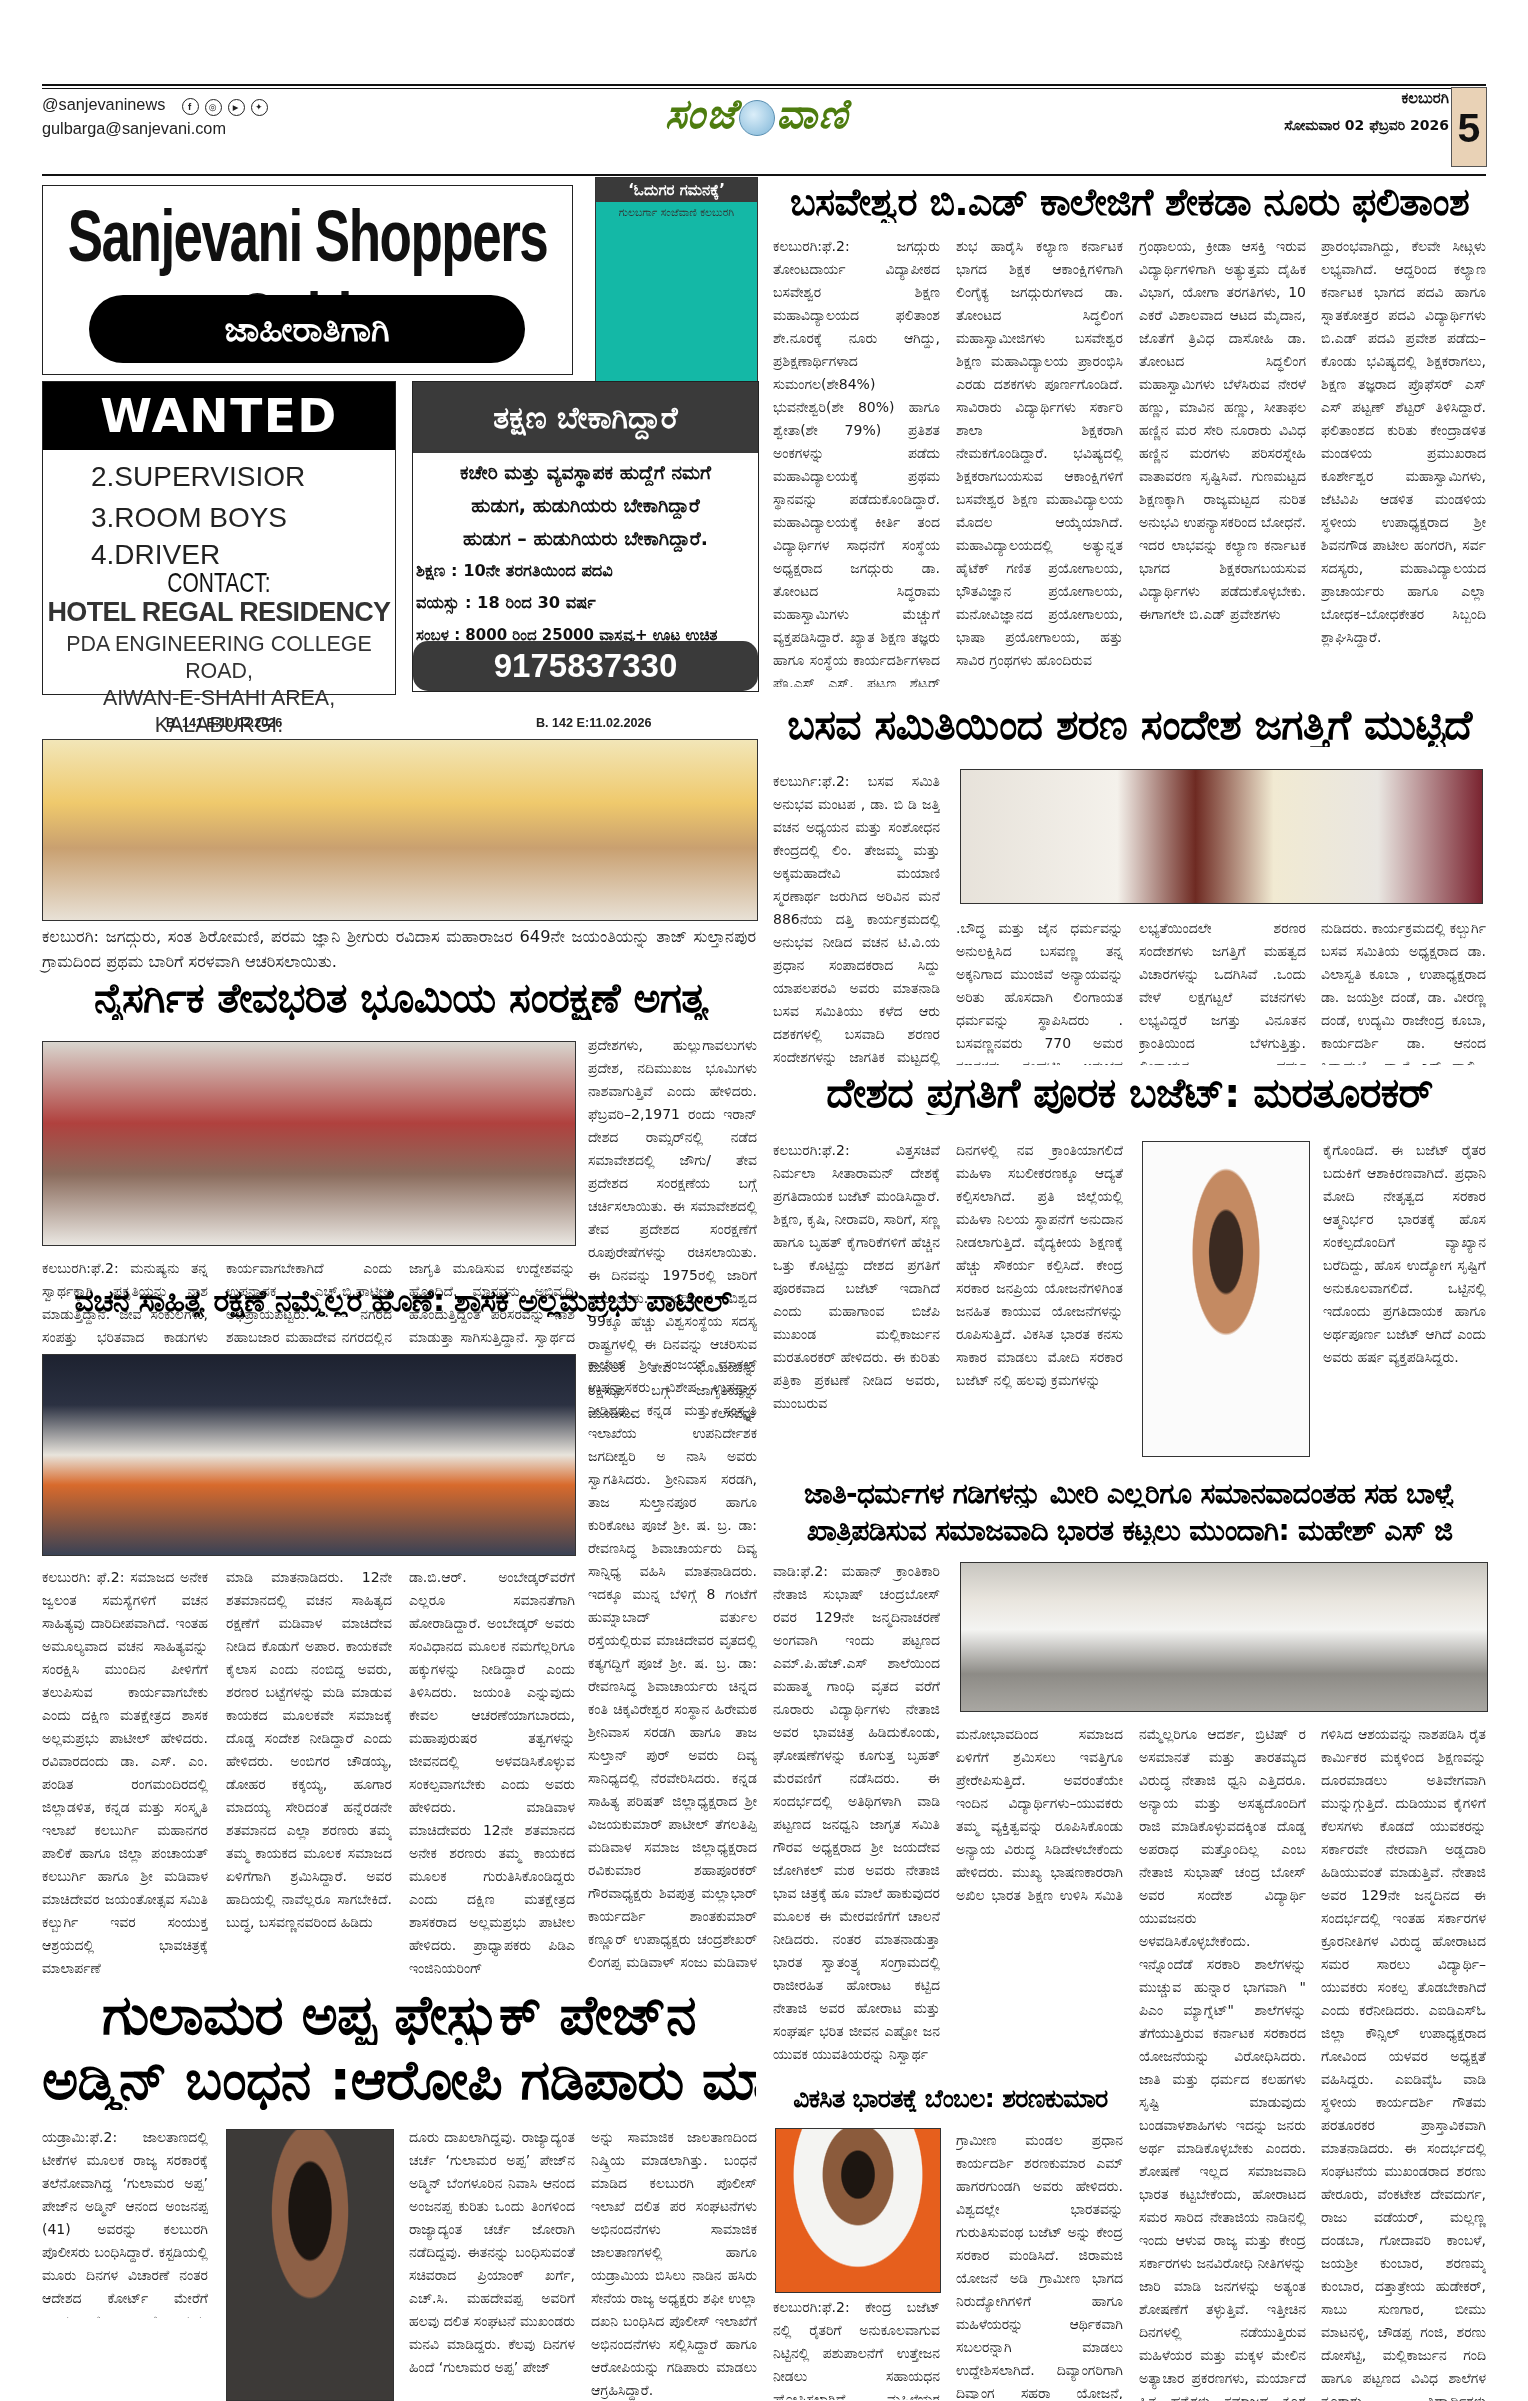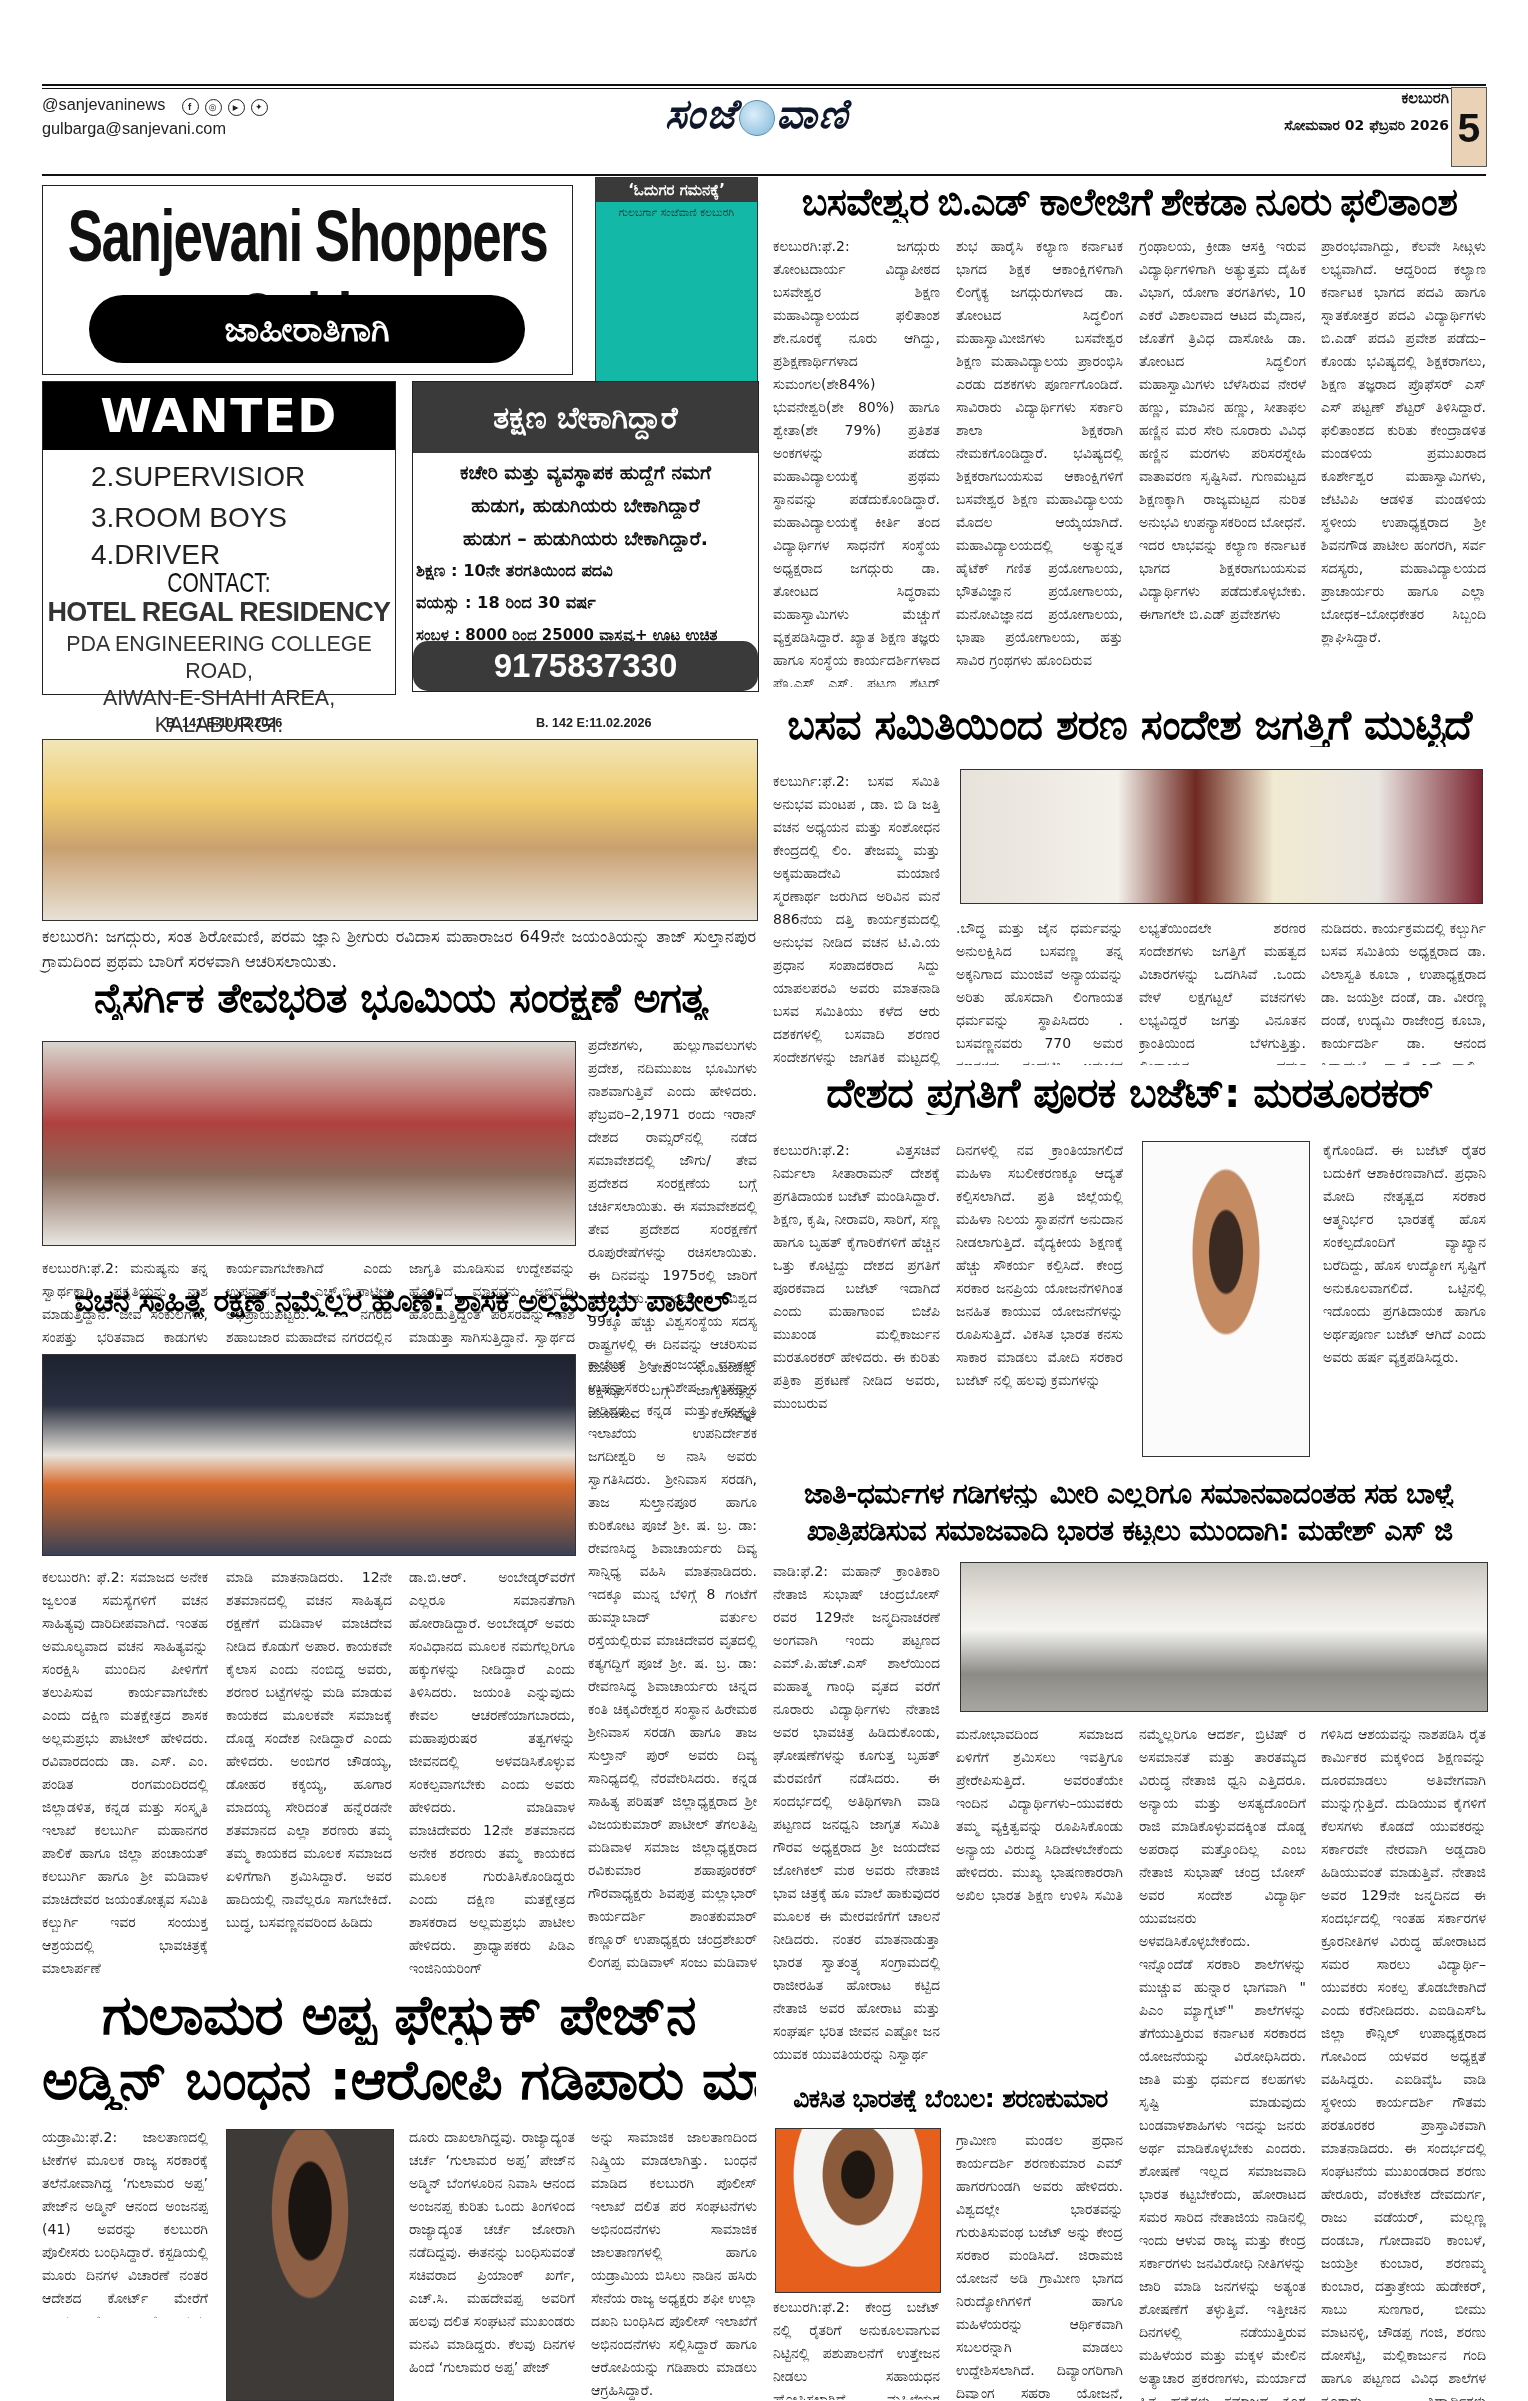--- a/index.html
+++ b/index.html
@@ -8,21 +8,21 @@
   .abs { position:absolute; }
   .rule { position:absolute; background:#111; }
   .headline { position:absolute; font-family:"DejaVu Sans", sans-serif; font-weight:bold;
               color:#000; line-height:1.05; white-space:nowrap; overflow:hidden; letter-spacing:-0.7px; }
   .col { position:absolute; font-family:"DejaVu Sans", sans-serif; font-size:14px; line-height:23px;
          text-align:justify; color:#1a1a1a; overflow:hidden; word-break:break-word; }
   .photo { position:absolute; overflow:hidden; border:0.7px solid #333; }
   .caption { position:absolute; font-size:16.3px; line-height:25px; color:#1a1a1a; }
   
   .social { font-family:"Liberation Sans", sans-serif; font-size:16.3px; color:#222; }
-  .logo { font-family:"DejaVu Serif", serif; font-weight:bold; font-size:41px; font-style:italic; color:#0f172a; letter-spacing:1.5px; }
+  .logo { font-family:"DejaVu Serif", serif; font-weight:bold; font-size:41px; font-style:italic; color:#4d7c0f; letter-spacing:1.5px; }
   .globe { display:inline-block; width:34px; height:34px; border-radius:50%; background:radial-gradient(circle at 40% 40%, #dbeef9, #7fb6d8);
            vertical-align:middle; margin:0 1.5px; border:0.7px solid #5a8fb1; }
   .pagebox { background:#e9d2b6; border:0.7px solid #555; font-family:"Liberation Sans", sans-serif; font-weight:bold;
              font-size:41px; text-align:center; line-height:81px; }
   
   .shoppers { border:1.5px solid #222; background:#fff; }
   .shoppers .big { font-family:"Liberation Sans", sans-serif; font-weight:bold; font-size:53px; letter-spacing:-1.5px; text-align:center;
                    transform:scaleY(1.35); transform-origin:top; margin-top:9px; }
   .pill { background:#000; color:#fff; border-radius:44px; font-weight:bold; font-size:34px; text-align:center; }
   .notice { border:1.5px solid #333; background:#14b8a6; }
@@ -137,21 +137,21 @@
 <div class="col" style="left:226px;top:1566px;width:166px;height:414px;">ಮಾಡಿ ಮಾತನಾಡಿದರು. 12ನೇ ಶತಮಾನದಲ್ಲಿ ವಚನ ಸಾಹಿತ್ಯದ ರಕ್ಷಣೆಗೆ ಮಡಿವಾಳ ಮಾಚಿದೇವ ನೀಡಿದ ಕೊಡುಗೆ ಅಪಾರ. ಕಾಯಕವೇ ಕೈಲಾಸ ಎಂದು ನಂಬಿದ್ದ ಅವರು, ಶರಣರ ಬಟ್ಟೆಗಳನ್ನು ಮಡಿ ಮಾಡುವ ಕಾಯಕದ ಮೂಲಕವೇ ಸಮಾಜಕ್ಕೆ ದೊಡ್ಡ ಸಂದೇಶ ನೀಡಿದ್ದಾರೆ ಎಂದು ಹೇಳಿದರು. ಅಂಬಿಗರ ಚೌಡಯ್ಯ, ಡೋಹರ ಕಕ್ಕಯ್ಯ, ಹೂಗಾರ ಮಾದಯ್ಯ ಸೇರಿದಂತೆ ಹನ್ನೆರಡನೇ ಶತಮಾನದ ಎಲ್ಲಾ ಶರಣರು ತಮ್ಮ ತಮ್ಮ ಕಾಯಕದ ಮೂಲಕ ಸಮಾಜದ ಏಳಿಗೆಗಾಗಿ ಶ್ರಮಿಸಿದ್ದಾರೆ. ಅವರ ಹಾದಿಯಲ್ಲಿ ನಾವೆಲ್ಲರೂ ಸಾಗಬೇಕಿದೆ. ಬುದ್ಧ, ಬಸವಣ್ಣನವರಿಂದ ಹಿಡಿದು</div>
 <div class="col" style="left:409px;top:1566px;width:166px;height:414px;">ಡಾ.ಬಿ.ಆರ್. ಅಂಬೇಡ್ಕರ್‌ವರೆಗೆ ಎಲ್ಲರೂ ಸಮಾನತೆಗಾಗಿ ಹೋರಾಡಿದ್ದಾರೆ. ಅಂಬೇಡ್ಕರ್ ಅವರು ಸಂವಿಧಾನದ ಮೂಲಕ ನಮಗೆಲ್ಲರಿಗೂ ಹಕ್ಕುಗಳನ್ನು ನೀಡಿದ್ದಾರೆ ಎಂದು ತಿಳಿಸಿದರು. ಜಯಂತಿ ಎನ್ನುವುದು ಕೇವಲ ಆಚರಣೆಯಾಗಬಾರದು, ಮಹಾಪುರುಷರ ತತ್ವಗಳನ್ನು ಜೀವನದಲ್ಲಿ ಅಳವಡಿಸಿಕೊಳ್ಳುವ ಸಂಕಲ್ಪವಾಗಬೇಕು ಎಂದು ಅವರು ಹೇಳಿದರು. ಮಾಡಿವಾಳ ಮಾಚಿದೇವರು 12ನೇ ಶತಮಾನದ ಅನೇಕ ಶರಣರು ತಮ್ಮ ಕಾಯಕದ ಮೂಲಕ ಗುರುತಿಸಿಕೊಂಡಿದ್ದರು ಎಂದು ದಕ್ಷಿಣ ಮತಕ್ಷೇತ್ರದ ಶಾಸಕರಾದ ಅಲ್ಲಮಪ್ರಭು ಪಾಟೀಲ ಹೇಳಿದರು. ಪ್ರಾಧ್ಯಾಪಕರು ಪಿಡಿಎ ಇಂಜಿನಿಯರಿಂಗ್</div>
 
 <div class="headline" style="left:42px;top:1987px;width:714px;font-size:55px;text-align:center;">ಗುಲಾಮರ ಅಪ್ಪ ಫೇಸ್ಬುಕ್ ಪೇಜ್‌ನ</div>
 <div class="headline" style="left:42px;top:2052px;width:714px;font-size:55px;text-align:center;">ಅಡ್ಮಿನ್ ಬಂಧನ :ಆರೋಪಿ ಗಡಿಪಾರು ಮಾಡಿ</div>
 <div class="col" style="left:42px;top:2126px;width:166px;height:192px;">ಯಡ್ರಾಮಿ:ಫೆ.2: ಜಾಲತಾಣದಲ್ಲಿ ಟೀಕೆಗಳ ಮೂಲಕ ರಾಜ್ಯ ಸರಕಾರಕ್ಕೆ ತಲೆನೋವಾಗಿದ್ದ ‘ಗುಲಾಮರ ಅಪ್ಪ’ ಪೇಜ್‌ನ ಅಡ್ಮಿನ್ ಆನಂದ ಅಂಜನಪ್ಪ (41) ಅವರನ್ನು ಕಲಬುರಗಿ ಪೊಲೀಸರು ಬಂಧಿಸಿದ್ದಾರೆ. ಕಸ್ಟಡಿಯಲ್ಲಿ ಮೂರು ದಿನಗಳ ವಿಚಾರಣೆ ನಂತರ ಆದೇಶದ ಕೋರ್ಟ್ ಮೇರೆಗೆ ಒಪ್ಪಿಸಲಾಗಿದೆ. ಆರೋಪಿಯನ್ನು ನ್ಯಾಯಾಂಗ ಬಂಧನಕ್ಕೆ ಸಾಮಾಜಿಕ ಜಾಲತಾಣದಲ್ಲಿ ಡಾ.ಬಿ.ಆರ್. ಅಂಬೇಡ್ಕರ್ ಅವರ ವಿರುದ್ಧ ಅವಹೇಳನಕಾರಿ ಪೋಸ್ಟ್‌ಗಳನ್ನು ಆನಂದ ಅಂಜನಪ್ಪ ಹಾಕುತ್ತಿದ್ದಾನೆ</div>
 <div class="photo ph-g" style="left:226px;top:2129px;width:166px;height:270px;"></div>
 <div class="col" style="left:409px;top:2126px;width:166px;height:281px;">ದೂರು ದಾಖಲಾಗಿದ್ದವು. ರಾಜ್ಯಾದ್ಯಂತ ಚರ್ಚೆ ‘ಗುಲಾಮರ ಅಪ್ಪ’ ಪೇಜ್‌ನ ಅಡ್ಮಿನ್ ಬೆಂಗಳೂರಿನ ನಿವಾಸಿ ಆನಂದ ಅಂಜನಪ್ಪ ಕುರಿತು ಒಂದು ತಿಂಗಳಿಂದ ರಾಜ್ಯಾದ್ಯಂತ ಚರ್ಚೆ ಜೋರಾಗಿ ನಡೆದಿದ್ದವು. ಈತನನ್ನು ಬಂಧಿಸುವಂತೆ ಸಚಿವರಾದ ಪ್ರಿಯಾಂಕ್ ಖರ್ಗೆ, ಎಚ್.ಸಿ. ಮಹದೇವಪ್ಪ ಅವರಿಗೆ ಹಲವು ದಲಿತ ಸಂಘಟನೆ ಮುಖಂಡರು ಮನವಿ ಮಾಡಿದ್ದರು. ಕೆಲವು ದಿನಗಳ ಹಿಂದೆ ‘ಗುಲಾಮರ ಅಪ್ಪ’ ಪೇಜ್</div>
 <div class="col" style="left:591px;top:2126px;width:166px;height:281px;">ಅನ್ನು ಸಾಮಾಜಿಕ ಜಾಲತಾಣದಿಂದ ನಿಷ್ಕ್ರಿಯ ಮಾಡಲಾಗಿತ್ತು. ಬಂಧನೆ ಮಾಡಿದ ಕಲಬುರಗಿ ಪೊಲೀಸ್ ಇಲಾಖೆ ದಲಿತ ಪರ ಸಂಘಟನೆಗಳು ಅಭಿನಂದನೆಗಳು ಸಾಮಾಜಿಕ ಜಾಲತಾಣಗಳಲ್ಲಿ ಹಾಗೂ ಯಡ್ರಾಮಿಯ ಬಿಸಿಲು ನಾಡಿನ ಹಸಿರು ಸೇನೆಯ ರಾಜ್ಯ ಅಧ್ಯಕ್ಷರು ಶಫೀ ಉಲ್ಲಾ ದಖನಿ ಬಂಧಿಸಿದ ಪೊಲೀಸ್ ಇಲಾಖೆಗೆ ಅಭಿನಂದನೆಗಳು ಸಲ್ಲಿಸಿದ್ದಾರೆ ಹಾಗೂ ಆರೋಪಿಯನ್ನು ಗಡಿಪಾರು ಮಾಡಲು ಆಗ್ರಹಿಸಿದ್ದಾರೆ.</div>
 
-<div class="headline" style="left:773px;top:183px;width:713px;font-size:38px;text-align:center;font-family:Liberation Serif, serif;">ಬಸವೇಶ್ವರ ಬಿ.ಎಡ್ ಕಾಲೇಜಿಗೆ ಶೇಕಡಾ ನೂರು ಫಲಿತಾಂಶ</div>
+<div class="headline" style="left:773px;top:183px;width:713px;font-size:38px;text-align:center;">ಬಸವೇಶ್ವರ ಬಿ.ಎಡ್ ಕಾಲೇಜಿಗೆ ಶೇಕಡಾ ನೂರು ಫಲಿತಾಂಶ</div>
 <div class="col" style="left:773px;top:235px;width:167px;height:452px;">ಕಲಬುರಗಿ:ಫೆ.2: ಜಗದ್ಗುರು ತೋಂಟದಾರ್ಯ ವಿದ್ಯಾಪೀಠದ ಬಸವೇಶ್ವರ ಶಿಕ್ಷಣ ಮಹಾವಿದ್ಯಾಲಯದ ಫಲಿತಾಂಶ ಶೇ.ನೂರಕ್ಕೆ ನೂರು ಆಗಿದ್ದು, ಪ್ರಶಿಕ್ಷಣಾರ್ಥಿಗಳಾದ ಸುಮಂಗಲ(ಶೇ84%) ಭುವನೇಶ್ವರಿ(ಶೇ 80%) ಹಾಗೂ ಶ್ವೇತಾ(ಶೇ 79%) ಪ್ರತಿಶತ ಅಂಕಗಳನ್ನು ಪಡೆದು ಮಹಾವಿದ್ಯಾಲಯಕ್ಕೆ ಪ್ರಥಮ ಸ್ಥಾನವನ್ನು ಪಡೆದುಕೊಂಡಿದ್ದಾರೆ. ಮಹಾವಿದ್ಯಾಲಯಕ್ಕೆ ಕೀರ್ತಿ ತಂದ ವಿದ್ಯಾರ್ಥಿಗಳ ಸಾಧನೆಗೆ ಸಂಸ್ಥೆಯ ಅಧ್ಯಕ್ಷರಾದ ಜಗದ್ಗುರು ಡಾ. ತೋಂಟದ ಸಿದ್ಧರಾಮ ಮಹಾಸ್ವಾಮಿಗಳು ಮೆಚ್ಚುಗೆ ವ್ಯಕ್ತಪಡಿಸಿದ್ದಾರೆ. ಖ್ಯಾತ ಶಿಕ್ಷಣ ತಜ್ಞರು ಹಾಗೂ ಸಂಸ್ಥೆಯ ಕಾರ್ಯದರ್ಶಿಗಳಾದ ಪ್ರೊ.ಎಸ್ ಎಸ್. ಪಟ್ಟಣ ಶೆಟ್ಟರ್ ಪ್ರಶಿಕ್ಷಣಾರ್ಥಿಗಳಿಗೆ</div>
 <div class="col" style="left:956px;top:235px;width:167px;height:452px;">ಶುಭ ಹಾರೈಸಿ ಕಲ್ಯಾಣ ಕರ್ನಾಟಕ ಭಾಗದ ಶಿಕ್ಷಕ ಆಕಾಂಕ್ಷಿಗಳಿಗಾಗಿ ಲಿಂಗೈಕ್ಯ ಜಗದ್ಗುರುಗಳಾದ ಡಾ. ತೋಂಟದ ಸಿದ್ಧಲಿಂಗ ಮಹಾಸ್ವಾಮೀಜಿಗಳು ಬಸವೇಶ್ವರ ಶಿಕ್ಷಣ ಮಹಾವಿದ್ಯಾಲಯ ಪ್ರಾರಂಭಿಸಿ ಎರಡು ದಶಕಗಳು ಪೂರ್ಣಗೊಂಡಿದೆ. ಸಾವಿರಾರು ವಿದ್ಯಾರ್ಥಿಗಳು ಸರ್ಕಾರಿ ಶಾಲಾ ಶಿಕ್ಷಕರಾಗಿ ನೇಮಕಗೊಂಡಿದ್ದಾರೆ. ಭವಿಷ್ಯದಲ್ಲಿ ಶಿಕ್ಷಕರಾಗಬಯಸುವ ಆಕಾಂಕ್ಷಿಗಳಿಗೆ ಬಸವೇಶ್ವರ ಶಿಕ್ಷಣ ಮಹಾವಿದ್ಯಾಲಯ ಮೊದಲ ಆಯ್ಕೆಯಾಗಿದೆ. ಮಹಾವಿದ್ಯಾಲಯದಲ್ಲಿ ಅತ್ಯುನ್ನತ ಹೈಟೆಕ್ ಗಣಿತ ಪ್ರಯೋಗಾಲಯ, ಭೌತವಿಜ್ಞಾನ ಪ್ರಯೋಗಾಲಯ, ಮನೋವಿಜ್ಞಾನದ ಪ್ರಯೋಗಾಲಯ, ಭಾಷಾ ಪ್ರಯೋಗಾಲಯ, ಹತ್ತು ಸಾವಿರ ಗ್ರಂಥಗಳು ಹೊಂದಿರುವ</div>
 <div class="col" style="left:1139px;top:235px;width:167px;height:452px;">ಗ್ರಂಥಾಲಯ, ಕ್ರೀಡಾ ಆಸಕ್ತಿ ಇರುವ ವಿದ್ಯಾರ್ಥಿಗಳಿಗಾಗಿ ಅತ್ಯುತ್ತಮ ದೈಹಿಕ ವಿಭಾಗ, ಯೋಗಾ ತರಗತಿಗಳು, 10 ಎಕರೆ ವಿಶಾಲವಾದ ಆಟದ ಮೈದಾನ, ಜೊತೆಗೆ ತ್ರಿವಿಧ ದಾಸೋಹಿ ಡಾ. ತೋಂಟದ ಸಿದ್ಧಲಿಂಗ ಮಹಾಸ್ವಾಮಿಗಳು ಬೆಳೆಸಿರುವ ನೇರಳೆ ಹಣ್ಣು, ಮಾವಿನ ಹಣ್ಣು, ಸೀತಾಫಲ ಹಣ್ಣಿನ ಮರ ಸೇರಿ ನೂರಾರು ವಿವಿಧ ಹಣ್ಣಿನ ಮರಗಳು ಪರಿಸರಸ್ನೇಹಿ ವಾತಾವರಣ ಸೃಷ್ಟಿಸಿವೆ. ಗುಣಮಟ್ಟದ ಶಿಕ್ಷಣಕ್ಕಾಗಿ ರಾಜ್ಯಮಟ್ಟದ ನುರಿತ ಅನುಭವಿ ಉಪನ್ಯಾಸಕರಿಂದ ಬೋಧನೆ. ಇದರ ಲಾಭವನ್ನು ಕಲ್ಯಾಣ ಕರ್ನಾಟಕ ಭಾಗದ ಶಿಕ್ಷಕರಾಗಬಯಸುವ ವಿದ್ಯಾರ್ಥಿಗಳು ಪಡೆದುಕೊಳ್ಳಬೇಕು. ಈಗಾಗಲೇ ಬಿ.ಎಡ್ ಪ್ರವೇಶಗಳು</div>
 <div class="col" style="left:1321px;top:235px;width:165px;height:452px;">ಪ್ರಾರಂಭವಾಗಿದ್ದು, ಕೆಲವೇ ಸೀಟ್ಗಳು ಲಭ್ಯವಾಗಿದೆ. ಆದ್ದರಿಂದ ಕಲ್ಯಾಣ ಕರ್ನಾಟಕ ಭಾಗದ ಪದವಿ ಹಾಗೂ ಸ್ನಾತಕೋತ್ತರ ಪದವಿ ವಿದ್ಯಾರ್ಥಿಗಳು ಬಿ.ಎಡ್ ಪದವಿ ಪ್ರವೇಶ ಪಡೆದು–ಕೊಂಡು ಭವಿಷ್ಯದಲ್ಲಿ ಶಿಕ್ಷಕರಾಗಲು, ಶಿಕ್ಷಣ ತಜ್ಞರಾದ ಪ್ರೊಫೆಸರ್ ಎಸ್ ಎಸ್ ಪಟ್ಟಣ್ ಶೆಟ್ಟರ್ ತಿಳಿಸಿದ್ದಾರೆ. ಫಲಿತಾಂಶದ ಕುರಿತು ಕೇಂದ್ರಾಡಳಿತ ಮಂಡಳಿಯ ಪ್ರಮುಖರಾದ ಕೂರ್ಶೇಶ್ವರ ಮಹಾಸ್ವಾಮಿಗಳು, ಜೆಟಿವಿಪಿ ಆಡಳಿತ ಮಂಡಳಿಯ ಸ್ಥಳೀಯ ಉಪಾಧ್ಯಕ್ಷರಾದ ಶ್ರೀ ಶಿವನಗೌಡ ಪಾಟೀಲ ಹಂಗರಗಿ, ಸರ್ವ ಸದಸ್ಯರು, ಮಹಾವಿದ್ಯಾಲಯದ ಪ್ರಾಚಾರ್ಯರು ಹಾಗೂ ಎಲ್ಲಾ ಬೋಧಕ–ಬೋಧಕೇತರ ಸಿಬ್ಬಂದಿ ಶ್ಲಾಘಿಸಿದ್ದಾರೆ.</div>
 
 <div class="headline" style="left:773px;top:704px;width:713px;font-size:41px;text-align:center;">ಬಸವ ಸಮಿತಿಯಿಂದ ಶರಣ ಸಂದೇಶ ಜಗತ್ತಿಗೆ ಮುಟ್ಟಿದೆ</div>
 <div class="col" style="left:773px;top:770px;width:167px;height:296px;">ಕಲಬುರ್ಗಿ:ಫೆ.2: ಬಸವ ಸಮಿತಿ ಅನುಭವ ಮಂಟಪ , ಡಾ. ಬಿ ಡಿ ಜತ್ತಿ ವಚನ ಅಧ್ಯಯನ ಮತ್ತು ಸಂಶೋಧನ ಕೇಂದ್ರದಲ್ಲಿ ಲಿಂ. ತೇಜಮ್ಮ ಮತ್ತು ಅಕ್ಕಮಹಾದೇವಿ ಮಯಾಣಿ ಸ್ಮರಣಾರ್ಥ ಜರುಗಿದ ಅರಿವಿನ ಮನೆ 886ನೆಯ ದತ್ತಿ ಕಾರ್ಯಕ್ರಮದಲ್ಲಿ ಅನುಭವ ನೀಡಿದ ವಚನ ಟಿ.ವಿ.ಯ ಪ್ರಧಾನ ಸಂಪಾದಕರಾದ ಸಿದ್ದು ಯಾಪಲಪರವಿ ಅವರು ಮಾತನಾಡಿ ಬಸವ ಸಮಿತಿಯು ಕಳೆದ ಆರು ದಶಕಗಳಲ್ಲಿ ಬಸವಾದಿ ಶರಣರ ಸಂದೇಶಗಳನ್ನು ಜಾಗತಿಕ ಮಟ್ಟದಲ್ಲಿ ಮುಟ್ಟಿಸಿದೆ , ವಚನಗಳನ್ನು ಜಗತ್ತಿನ ಎಲ್ಲಾ ಪ್ರಮುಖ ಭಾಷೆಗಳಲ್ಲಿ ಅನುವಾದ ಮಾಡಿ ಪ್ರಕಟಿಸಿದೆ ಎಂದರು . ವೈದಿಕತೆ ಮತ್ತು ಅವೈದಿಕತೆಯ ಸಂಘರ್ಷಗಳು ಸಾವಿರಾರು ವರ್ಷಗಳಿಂದ ನಡೆದುಕೊಂಡೆ ಬಂದಿವೆ .ಬುದ್ಧನ ನಂತರದಲ್ಲಿ ವೈದಿಕತೆಯನ್ನು ಪ್ರತಿಭಟಿಸಿ ಹೊಸ ಧರ್ಮ ಸ್ಥಾಪಿಸಿದ್ದೆ ಬಸವಾದಿ ಶರಣರು</div>
 
 <div class="photo ph-d" style="left:960px;top:769px;width:519px;height:0;"></div>
 <div class="photo ph-d" style="left:960px;top:769px;width:519px;height:0;"></div>

